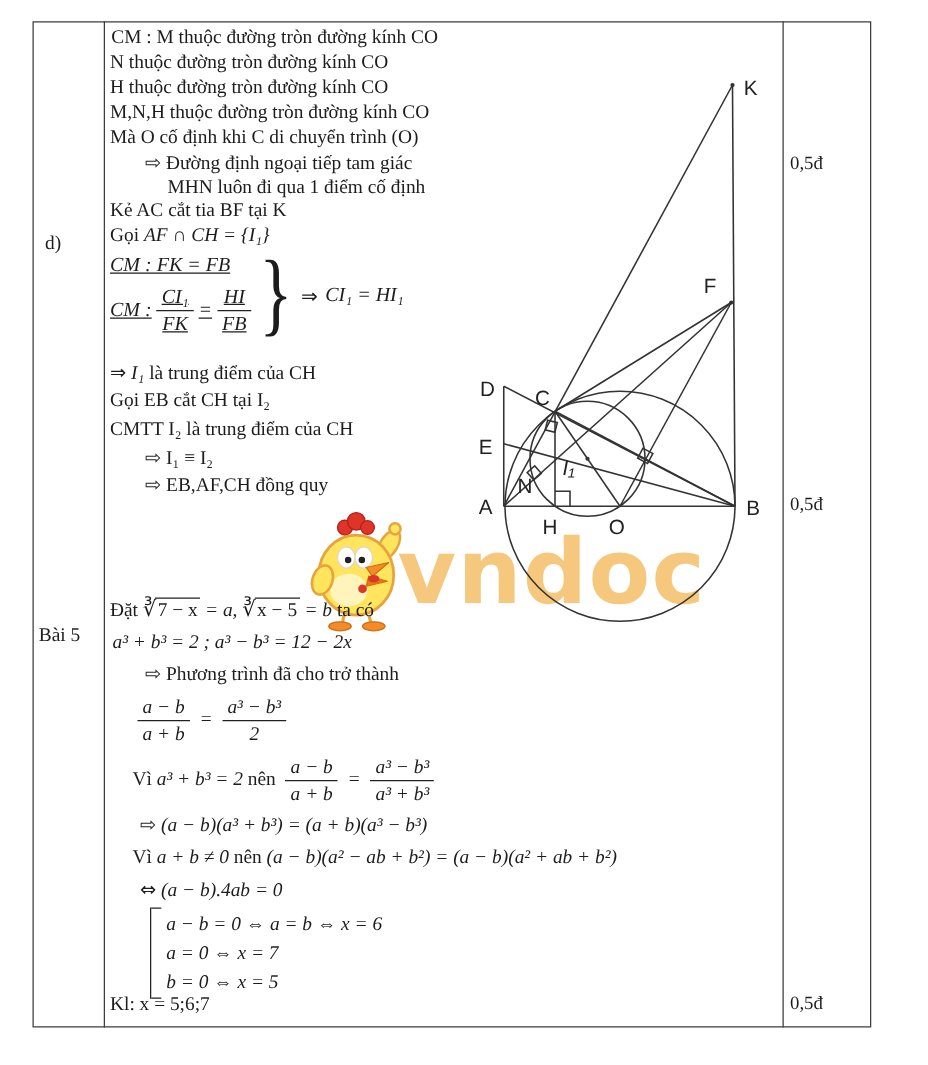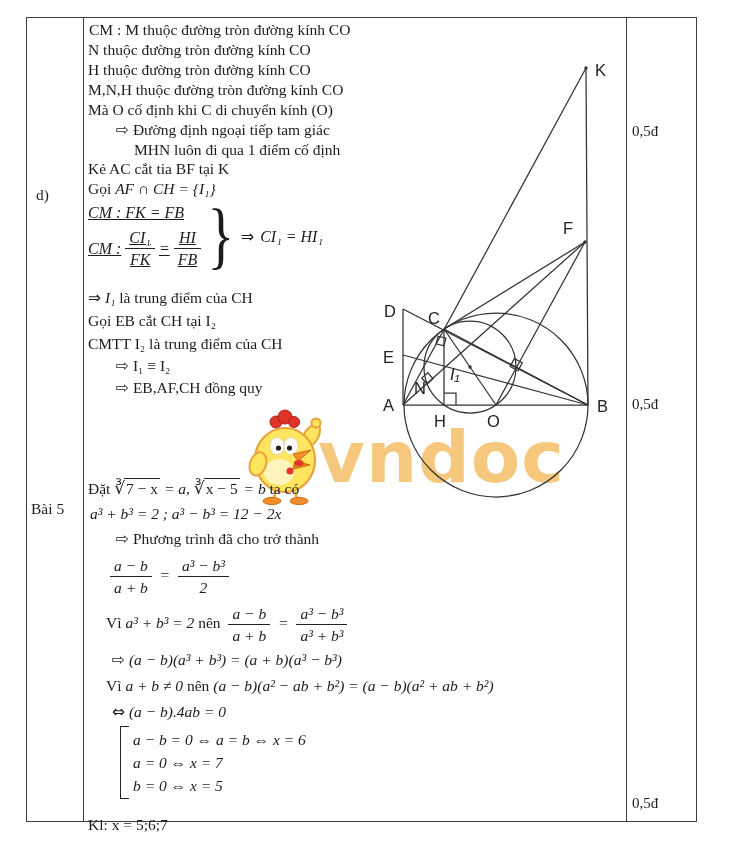--- a/index.html
+++ b/index.html
@@ -129,21 +129,21 @@
     <text x="450" y="380" font-style="italic" font-size="15">I₁</text>
     <text x="434" y="427">H</text>
     <text x="487" y="427">O</text>
     <text x="597" y="412">B</text>
   </svg>
 
   <div class="txt" style="left:89px; top:20px;">CM : M thuộc đường tròn đường kính CO</div>
   <div class="txt" style="left:88px; top:40px;">N thuộc đường tròn đường kính CO</div>
   <div class="txt" style="left:88px; top:60px;">H thuộc đường tròn đường kính CO</div>
   <div class="txt" style="left:88px; top:80px;">M,N,H thuộc đường tròn đường kính CO</div>
-  <div class="txt" style="left:88px; top:100px;">Mà O cố định khi C di chuyển kính (O)</div>
+  <div class="txt" style="left:88px; top:100px;">Mà O cố định khi C di chuyển trình (O)</div>
   <div class="txt" style="left:116px; top:120px;">
     <span class="sym">⇨</span>
     <span>Đường định ngoại tiếp tam giác</span>
   </div>
   <div class="txt" style="left:134px; top:140px;">MHN luôn đi qua 1 điểm cố định</div>
   <div class="txt" style="left:88px; top:159px;">Kẻ AC cắt tia BF tại K</div>
   <div class="txt" style="left:88px; top:179px;">
     <span>Gọi</span>
     <span class="it">AF ∩ CH = {I₁}</span>
   </div>
@@ -242,15 +242,15 @@
     <span class="sym">⇔</span>
     <span class="it">(a − b).4ab = 0</span>
   </div>
 
   <div class="cases" style="left:120px; top:726px;">
     <div class="cline">a − b = 0 ⇔ a = b ⇔ x = 6</div>
     <div class="cline">a = 0 ⇔ x = 7</div>
     <div class="cline">b = 0 ⇔ x = 5</div>
   </div>
 
-  <div class="txt" style="left:88px; top:815px;">Kl: x = 5;6;7</div>
+  <div class="txt" style="left:88px; top:794px;">Kl: x = 5;6;7</div>
 
 </div>
 
 </body></html>

